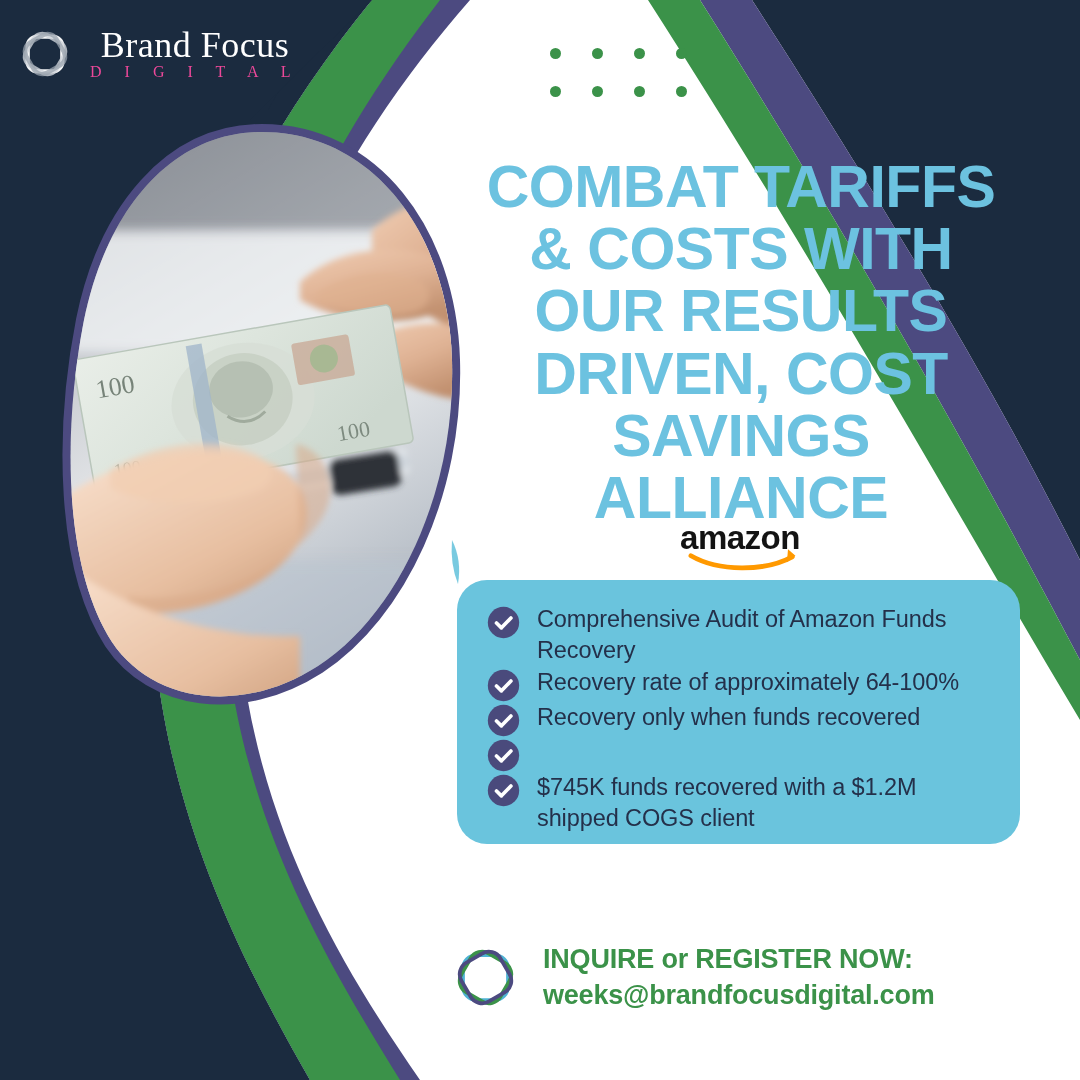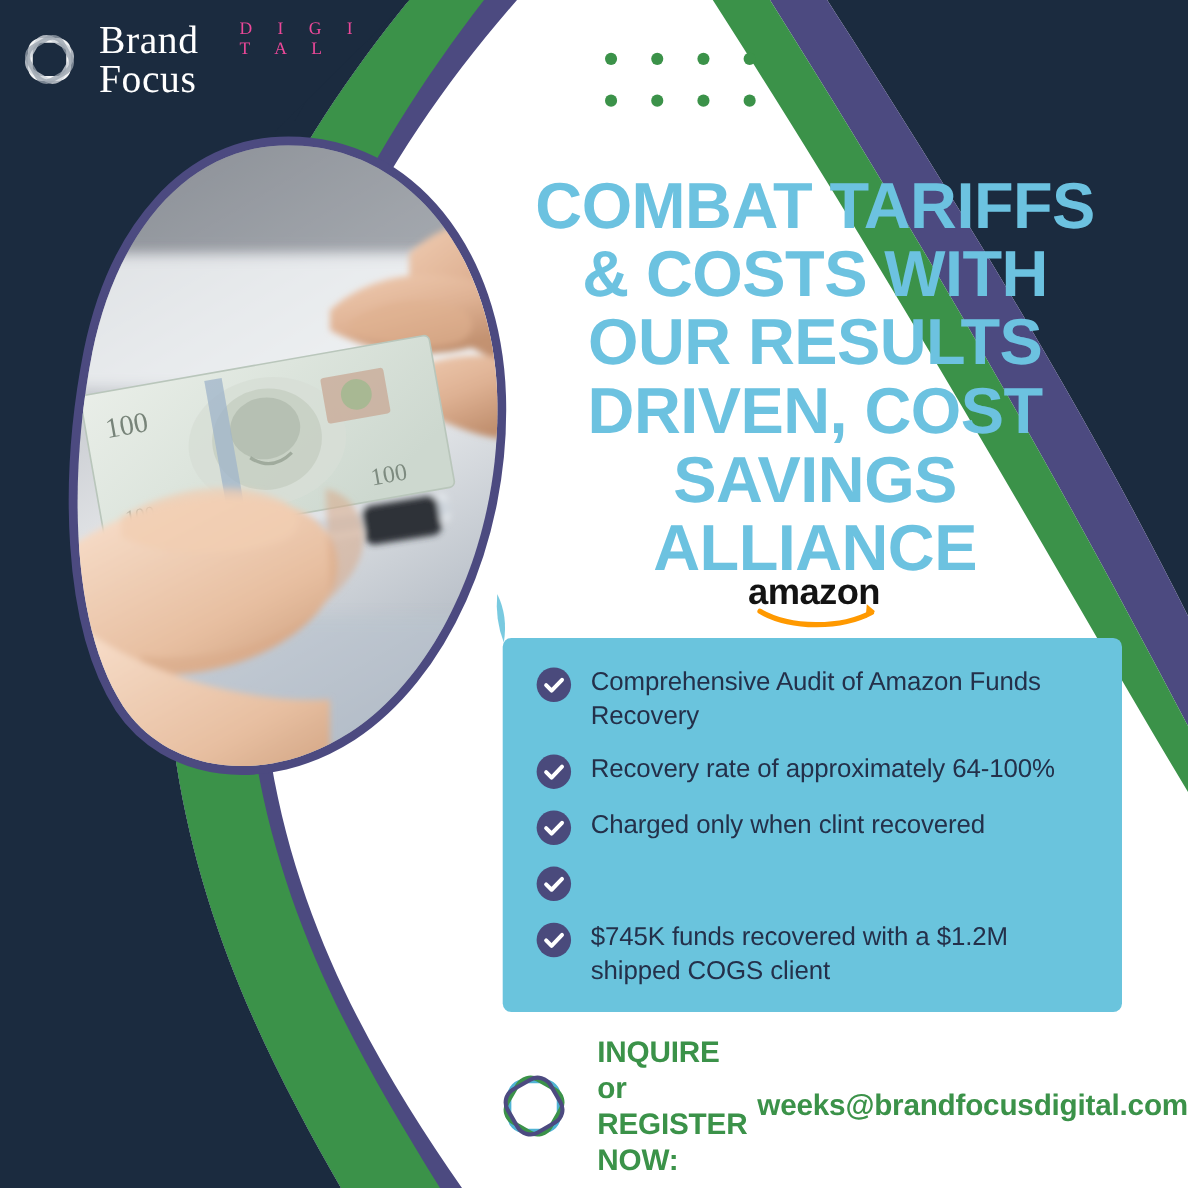--- a/index.html
+++ b/index.html
@@ -16,21 +16,21 @@
 
   
   #brand-header {
     position:absolute; left:0; top:0;
     width:360px; height:108px;
     display:flex; align-items:center; gap:14px;
     padding-left:14px;
     z-index:30;
   }
   #brand-logo { width:62px; height:62px; flex:0 0 auto; }
-  #brand-words { display:flex; flex-direction:row; }
+  #brand-words { display:flex; flex-direction:column;align-items:center; }
   #brand-name {
     font-family:"Liberation Serif", serif;
     font-size:36px; color:#ffffff; line-height:1.0;
     letter-spacing:0.5px;
   }
   #brand-sub {
     font-family:"Liberation Serif", serif;
     font-size:16px; color:#ec4899; line-height:1.1;
     letter-spacing:9.5px; margin-top:0;
   }
@@ -53,37 +53,37 @@
     letter-spacing:-0.5px;
     z-index:25;
   }
 
   
   #amazon { position:absolute; left:660px; top:516px; width:160px; height:56px; z-index:25; }
 
   
   #benefits-card {
     position:absolute; left:457px; top:580px;
-    width:563px; height:340px;
-    background:#6ac4dd; border-radius:8px;
+    width:563px; height:264px;
+    background:#6ac4dd; border-radius:30px;
     padding:24px 26px 22px 30px;
     display:flex; flex-direction:column; justify-content:space-between;
     z-index:25;
   }
   .benefit-row { display:flex; align-items:flex-start; gap:17px; }
   .check-circle { width:33px; height:33px; flex:0 0 auto; margin-top:2px; }
   .benefit-text {
     color:#24304a; font-size:23.5px; line-height:1.33;
     letter-spacing:-0.1px;
   }
 
   
   #cta { position:absolute; left:448px; top:940px; display:flex; align-items:center; gap:20px; z-index:25; }
   #cta-logo { width:75px; height:75px; flex:0 0 auto; }
-  #cta-lines { display:flex; flex-direction:row; gap:3px;align-items:center; }
+  #cta-lines { display:flex; flex-direction:column; gap:3px; }
   .cta-line { color:#3b9249; font-size:27px; font-weight:bold; line-height:1.22; letter-spacing:-0.2px; }
 </style>
 </head>
 <body>
 
 <div id="canvas">
 
   <svg class="layer" viewBox="0 0 1080 1080" preserveAspectRatio="none">
     <defs>
       <clipPath id="clipAll">
@@ -277,21 +277,21 @@
         <path d="M 11.5 20.5 L 17.5 26.5 L 29 14.5" stroke="#ffffff" stroke-width="4.4" fill="none" stroke-linecap="round" stroke-linejoin="round"></path>
       </svg>
       <span class="benefit-text">Recovery rate of approximately 64-100%</span>
     </div>
 
     <div class="benefit-row">
       <svg class="check-circle" viewBox="0 0 40 40">
         <circle cx="20" cy="20" r="19" fill="#4a4a7c"></circle>
         <path d="M 11.5 20.5 L 17.5 26.5 L 29 14.5" stroke="#ffffff" stroke-width="4.4" fill="none" stroke-linecap="round" stroke-linejoin="round"></path>
       </svg>
-      <span class="benefit-text">Charged only when clint recovered</span>
+      <span class="benefit-text">Recovery only when funds recovered</span>
     </div>
 
     <div class="benefit-row">
       <svg class="check-circle" viewBox="0 0 40 40">
         <circle cx="20" cy="20" r="19" fill="#4a4a7c"></circle>
         <path d="M 11.5 20.5 L 17.5 26.5 L 29 14.5" stroke="#ffffff" stroke-width="4.4" fill="none" stroke-linecap="round" stroke-linejoin="round"></path>
       </svg>
     </div>
 
     <div class="benefit-row">

